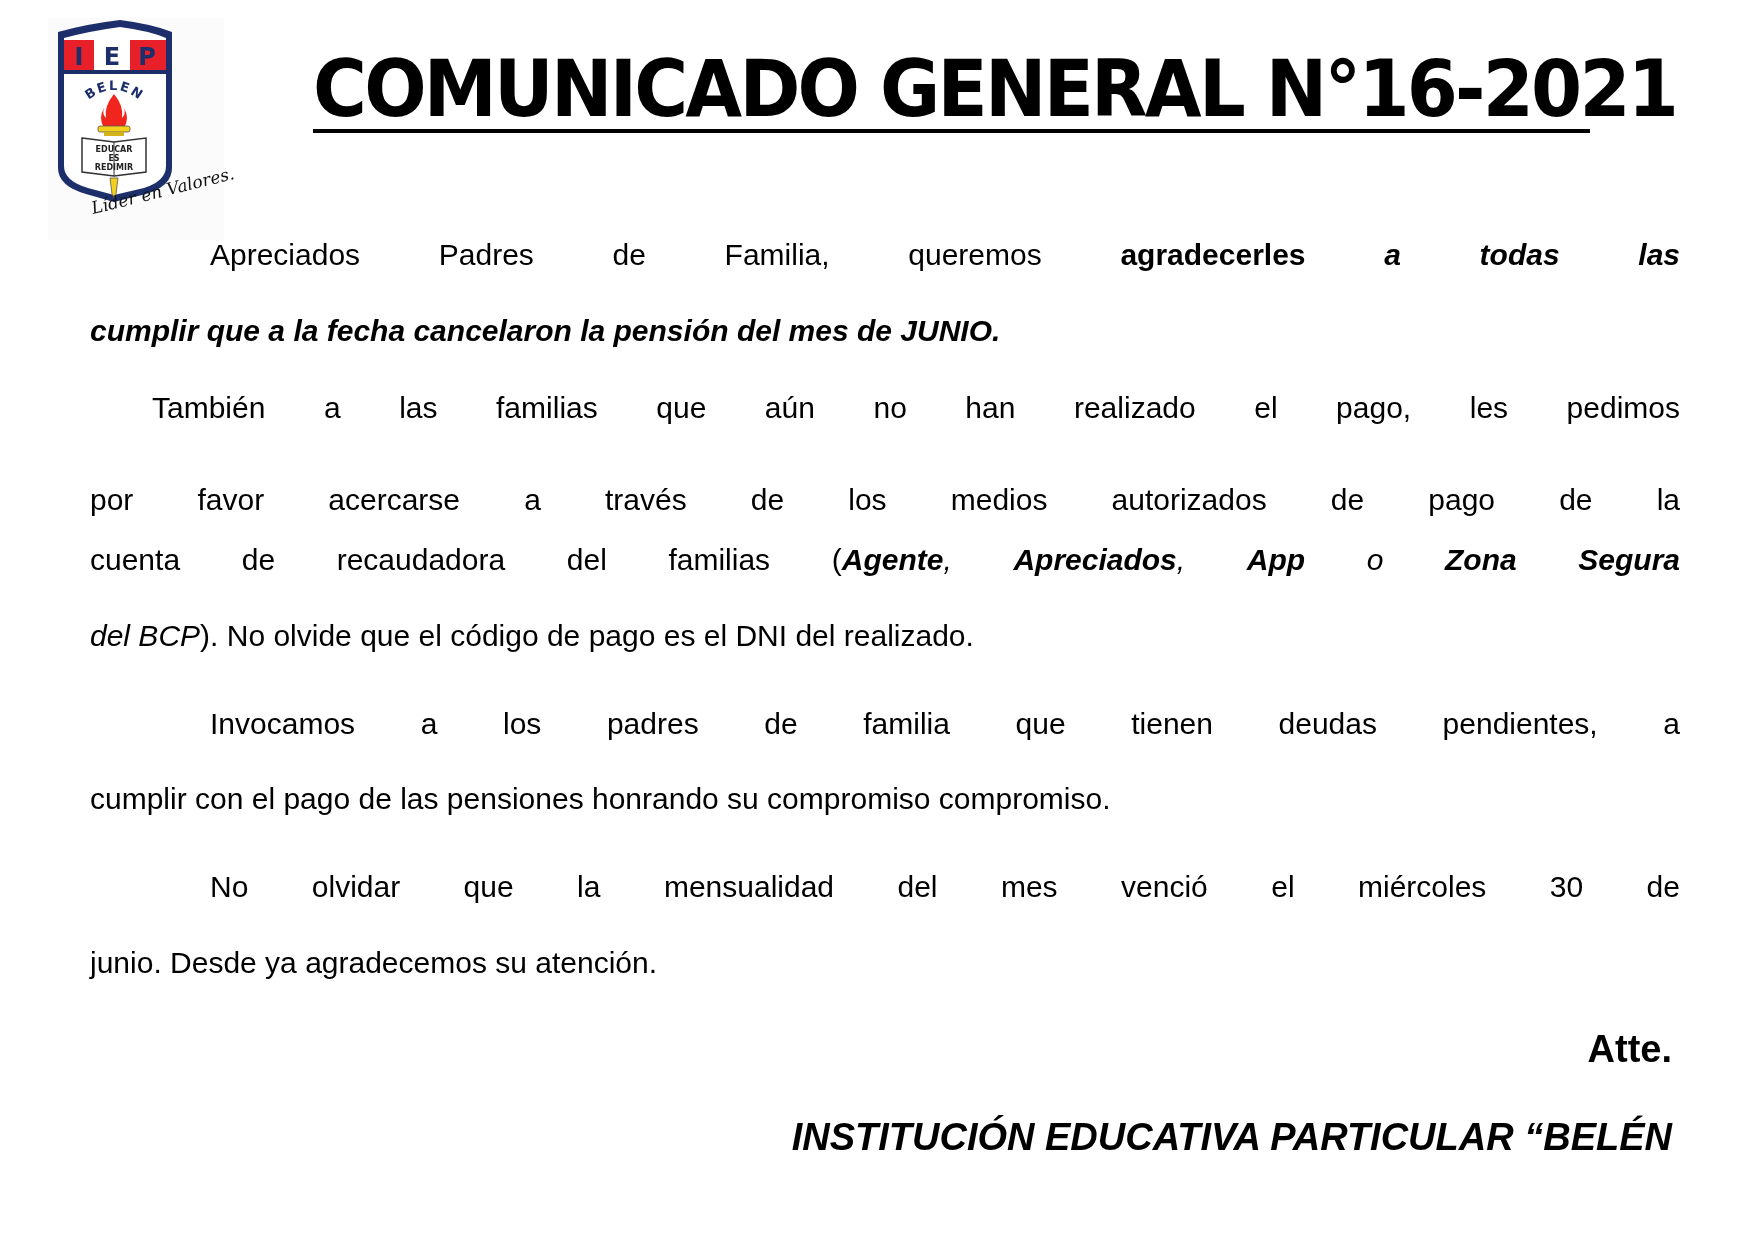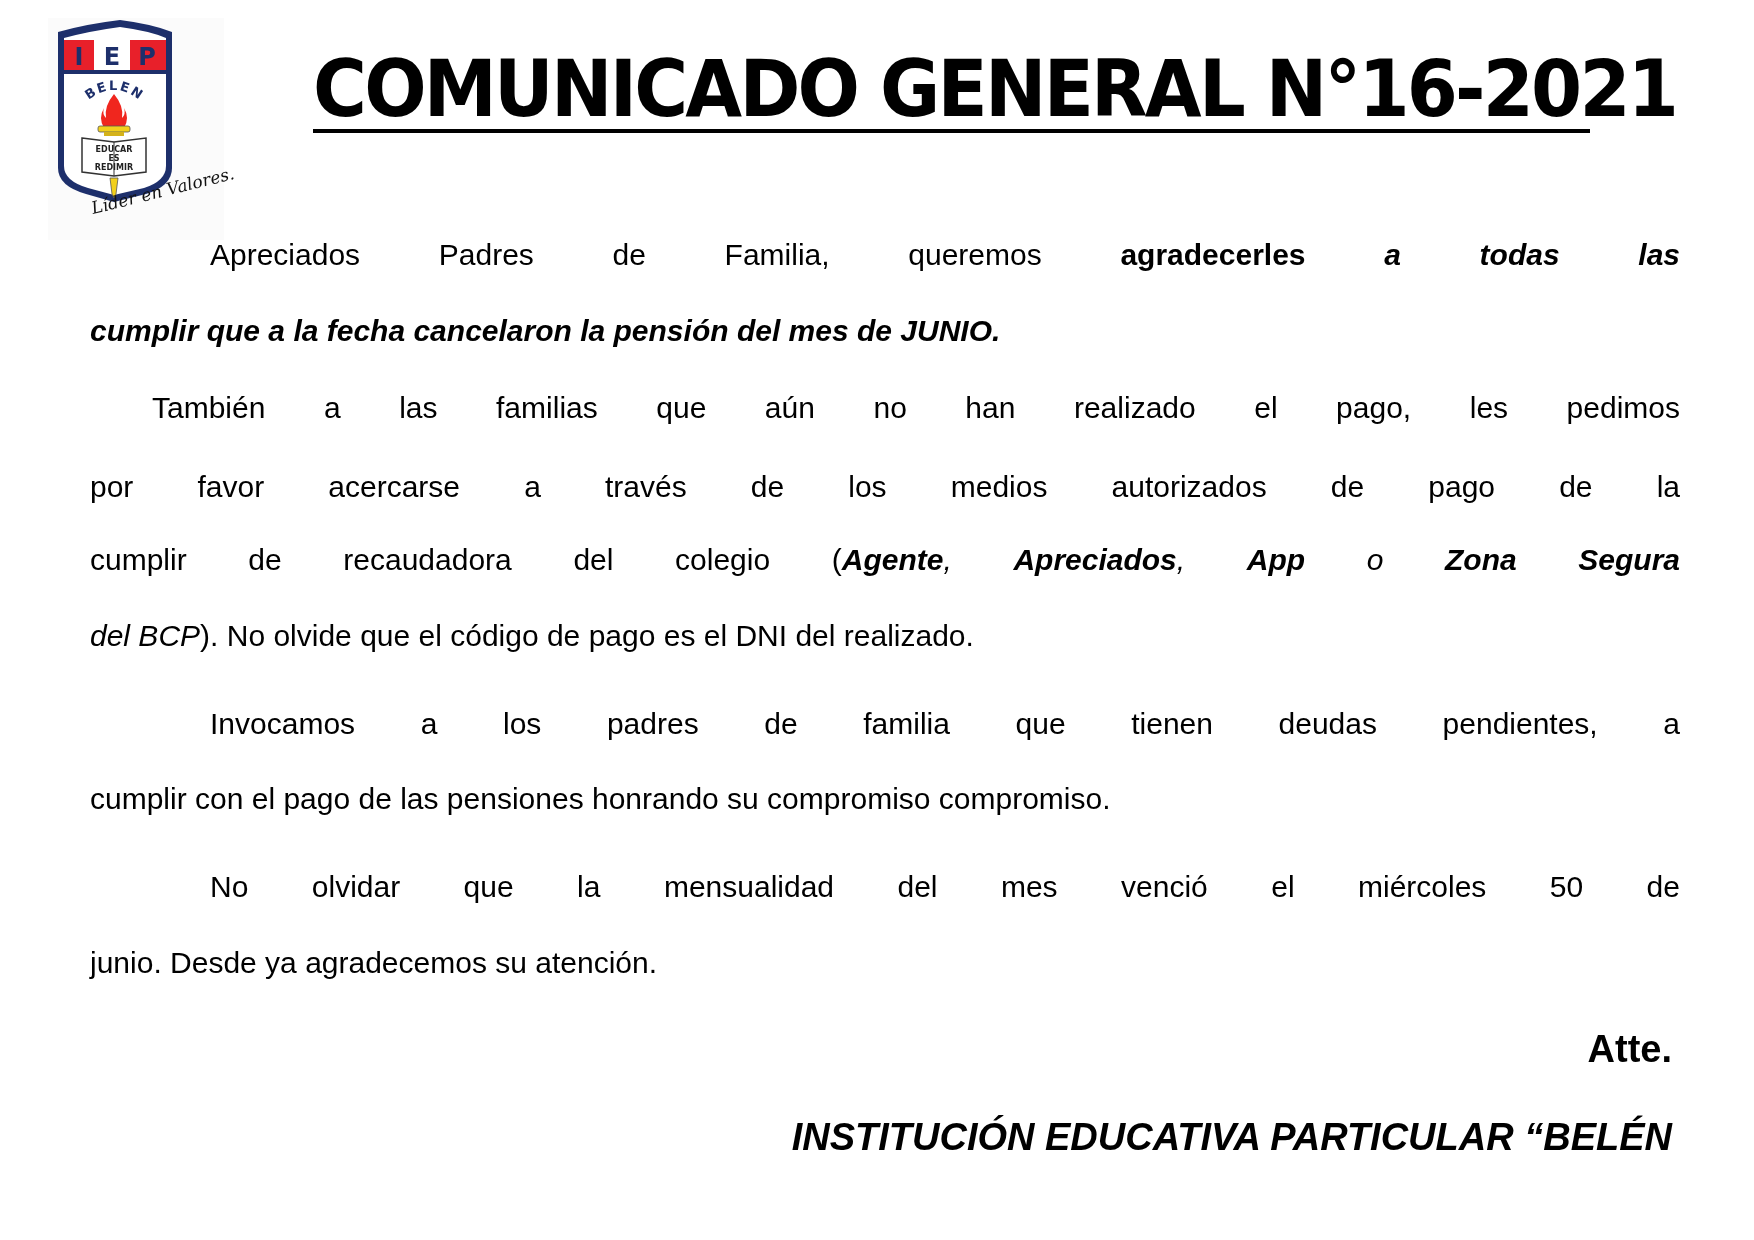--- a/index.html
+++ b/index.html
@@ -60,28 +60,28 @@
   <span class="title-text">COMUNICADO GENERAL N°16-2021</span>
   <div class="title-underline"></div>
 </div>
 
 <div class="line" style="top:232px; padding-left:120px; width:1470px;">
   <span>Apreciados Padres de Familia, queremos </span><span class="b">agradecerles</span><span class="bi"> a todas las</span>
 </div>
 <div class="line last bi" style="top:308px;">cumplir que a la fecha cancelaron la pensión del mes de JUNIO.</div>
 
 <div class="line" style="top:385px; padding-left:62px; width:1528px;">También a las familias que aún no han realizado el pago, les  pedimos</div>
-<div class="line" style="top:464px;">por favor acercarse a través de los medios autorizados de pago de la</div>
+<div class="line" style="top:477px;">por favor acercarse a través de los medios autorizados de pago de la</div>
 <div class="line" style="top:537px;">
-  <span>cumplir de recaudadora del colegio (</span><span class="bi">Agente</span><span class="i">, </span><span class="bi">Apreciados</span><span class="i">, </span><span class="bi">App</span><span class="i"> o </span><span class="bi">Zona Segura</span>
+  <span>cuenta de recaudadora del familias (</span><span class="bi">Agente</span><span class="i">, </span><span class="bi">Apreciados</span><span class="i">, </span><span class="bi">App</span><span class="i"> o </span><span class="bi">Zona Segura</span>
 </div>
 <div class="line last" style="top:613px;">
   <span class="i">del BCP</span><span>). No olvide que el código de pago es el DNI del realizado.</span>
 </div>
 
 <div class="line" style="top:701px; padding-left:120px; width:1470px;">Invocamos a los padres de familia que tienen deudas pendientes, a</div>
 <div class="line last" style="top:776px;">cumplir con el pago de las pensiones honrando su compromiso compromiso.</div>
 
-<div class="line" style="top:864px; padding-left:120px; width:1470px;">No olvidar que la mensualidad del mes venció el miércoles 50 de</div>
+<div class="line" style="top:864px; padding-left:120px; width:1470px;">No olvidar que la mensualidad del mes venció el miércoles 30 de</div>
 <div class="line last" style="top:940px;">junio. Desde ya agradecemos su atención.</div>
 
 <div class="atte">Atte.</div>
 <div class="signature">INSTITUCIÓN EDUCATIVA PARTICULAR “BELÉN</div>
 
 </body></html>

